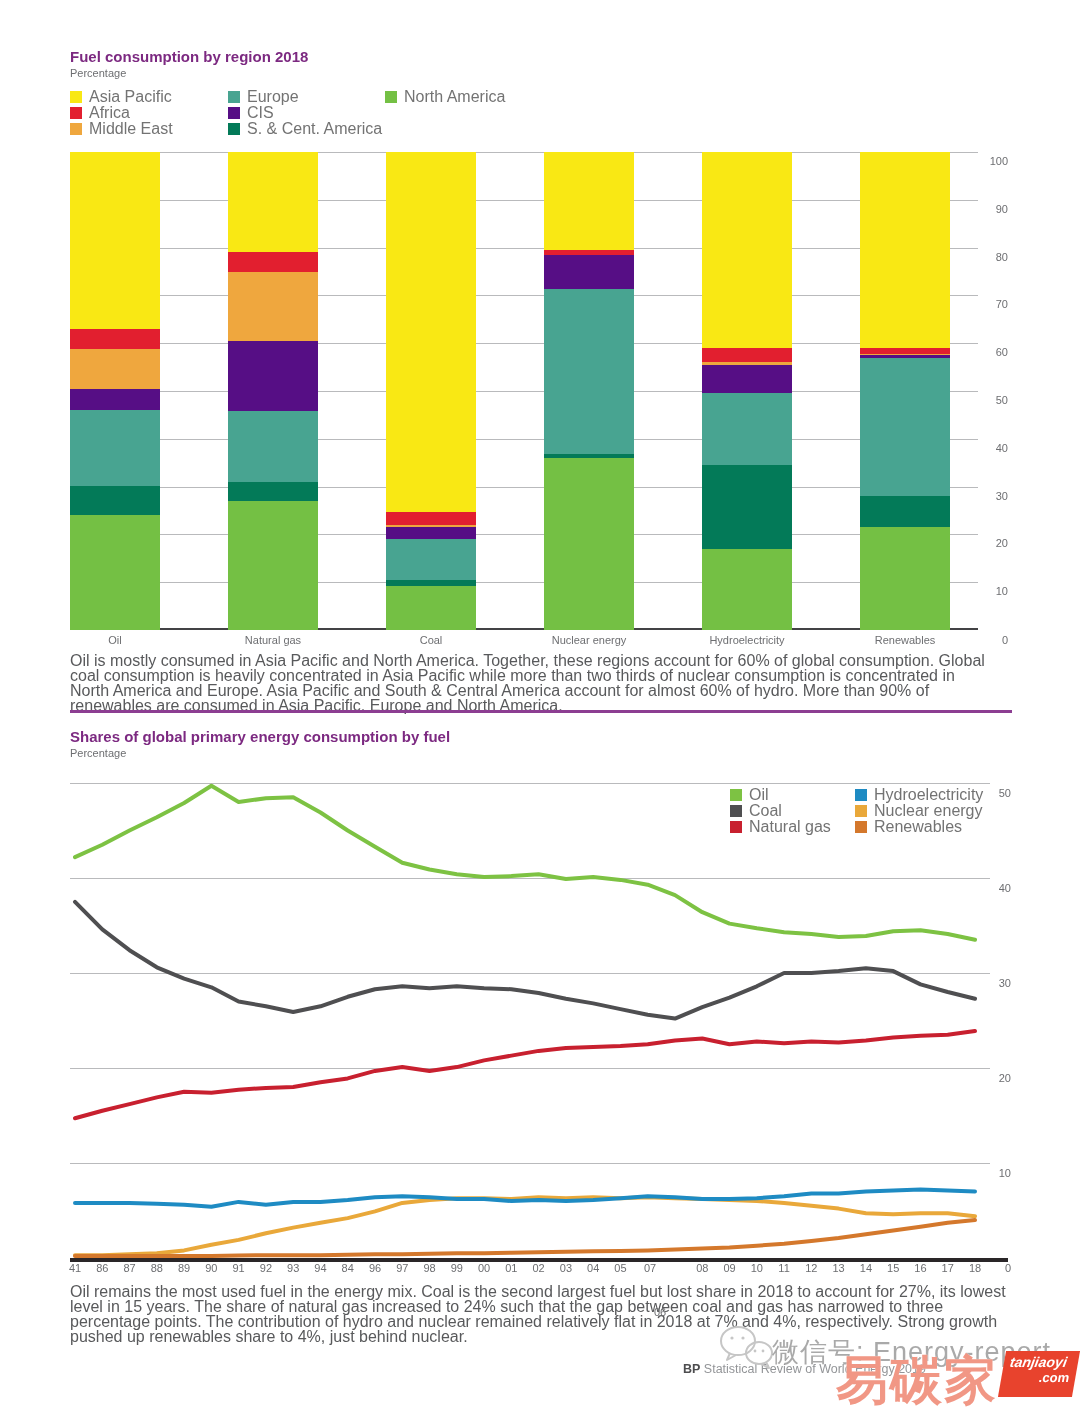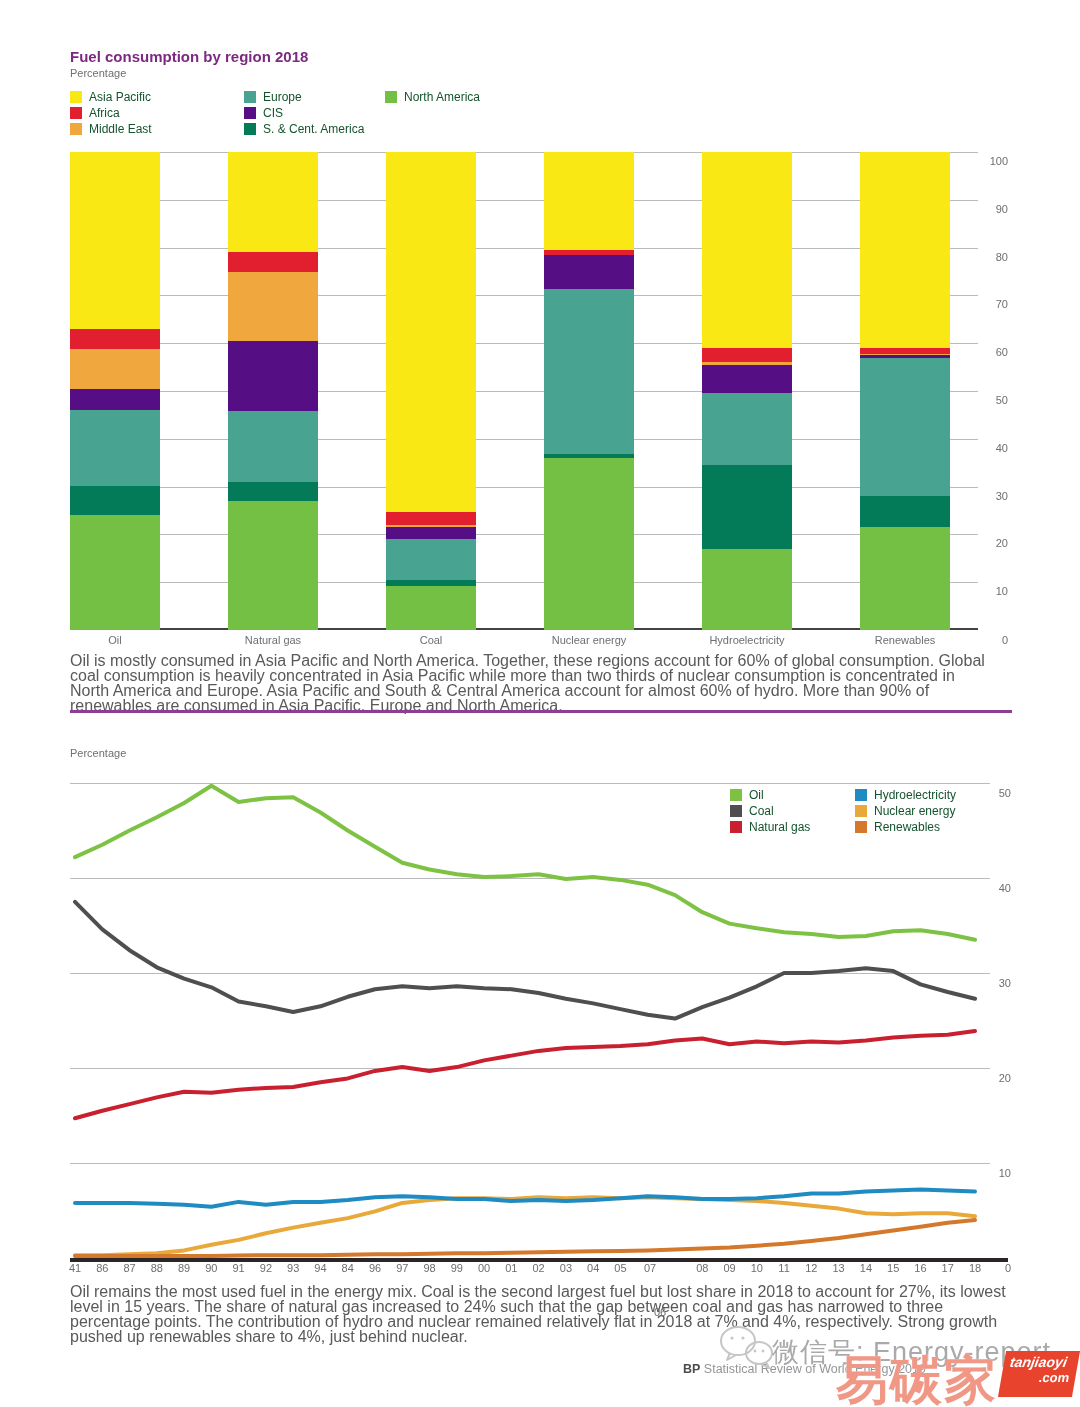--- a/index.html
+++ b/index.html
@@ -4,21 +4,21 @@
 <style>
   html,body{margin:0;padding:0;background:#ffffff;}
   .page{position:relative;width:1080px;height:1407px;background:#fff;overflow:hidden;
         font-family:"Liberation Sans",sans-serif;-webkit-font-smoothing:antialiased;}
   .chart-title{position:absolute;left:70px;font-size:15px;font-weight:bold;color:#7c2981;}
   .chart-sub{position:absolute;left:70px;font-size:11px;color:#6d6e71;}
   .legend{position:absolute;}
   .legend-col{position:absolute;top:0;}
   .legend-item{display:flex;align-items:center;height:16px;}
   .legend-swatch{width:12px;height:12px;margin-right:7px;flex:0 0 auto;}
-  .legend-label{font-size:12px;color:#14532d;white-space:nowrap;}
+  .legend-label{font-size:16px;color:#737373;white-space:nowrap;}
   .plot{position:absolute;}
   .gridline{position:absolute;left:0;height:1px;background:#b9babc;}
   .axisline1{position:absolute;left:0;height:2px;background:#434345;}
   .bar-seg{position:absolute;}
   .ylab{position:absolute;font-size:11px;color:#6d6e71;width:26px;text-align:right;}
   .xlab{position:absolute;font-size:11px;color:#6d6e71;text-align:center;}
   .catlab{position:absolute;font-size:11px;color:#6d6e71;width:120px;text-align:center;}
   .caption{position:absolute;left:70px;font-size:16px;line-height:15px;color:#58595b;}
   .divider{position:absolute;left:70px;width:942px;height:3px;background:#8c3e92;}
   .footer{position:absolute;left:683px;top:1362px;font-size:12.5px;color:#939598;white-space:nowrap;}
@@ -51,21 +51,21 @@
         </div>
         <div class="legend-item">
           <span class="legend-swatch" style="background: rgb(226, 31, 47);"></span>
           <span class="legend-label">Africa</span>
         </div>
         <div class="legend-item">
           <span class="legend-swatch" style="background: rgb(239, 167, 62);"></span>
           <span class="legend-label">Middle East</span>
         </div>
       </div>
-      <div class="legend-col" style="left: 174px;">
+      <div class="legend-col" style="left: 158px;">
         <div class="legend-item">
           <span class="legend-swatch" style="background: rgb(72, 164, 145);"></span>
           <span class="legend-label">Europe</span>
         </div>
         <div class="legend-item">
           <span class="legend-swatch" style="background: rgb(86, 14, 133);"></span>
           <span class="legend-label">CIS</span>
         </div>
         <div class="legend-item">
           <span class="legend-swatch" style="background: rgb(3, 122, 88);"></span>
@@ -132,20 +132,21 @@
       <div class="bar-seg" style="left: 790px; width: 90px; bottom: 272.46px; height: 2.39px; background: rgb(86, 14, 133);"></div>
       <div class="bar-seg" style="left: 790px; width: 90px; bottom: 274.85px; height: 1.434px; background: rgb(239, 167, 62);"></div>
       <div class="bar-seg" style="left: 790px; width: 90px; bottom: 276.284px; height: 5.736px; background: rgb(226, 31, 47);"></div>
       <div class="bar-seg" style="left: 790px; width: 90px; bottom: 282.02px; height: 195.98px; background: rgb(249, 232, 20);"></div>
     </div>
 
   <div class="caption" style="top:653px;width:928px;">Oil is mostly consumed in Asia Pacific and North America. Together, these regions account for 60% of global consumption. Global coal consumption is heavily concentrated in Asia Pacific while more than two thirds of nuclear consumption is concentrated in North America and Europe. Asia Pacific and South &amp; Central America account for almost 60% of hydro. More than 90% of renewables are consumed in Asia Pacific, Europe and North America.</div>
 
   <div class="divider" style="top:710px;"></div>
 
+  <div class="chart-title" style="top:728px;">Shares of global primary energy consumption by fuel</div>
   <div class="chart-sub" style="top:747px;">Percentage</div>
 
   <div class="plot" id="plot2wrap" style="left:70px;top:783px;width:940px;height:482px;">
       <svg width="940" height="482" viewBox="0 0 940 482">
         <line x1="0" x2="920" y1="0.5" y2="0.5" stroke="#b9babc" stroke-width="1"></line>
         <line x1="0" x2="920" y1="95.5" y2="95.5" stroke="#b9babc" stroke-width="1"></line>
         <line x1="0" x2="920" y1="190.5" y2="190.5" stroke="#b9babc" stroke-width="1"></line>
         <line x1="0" x2="920" y1="285.5" y2="285.5" stroke="#b9babc" stroke-width="1"></line>
         <line x1="0" x2="920" y1="380.5" y2="380.5" stroke="#b9babc" stroke-width="1"></line>
         <line x1="0" x2="938" y1="477" y2="477" stroke="#2a2628" stroke-width="4"></line>

